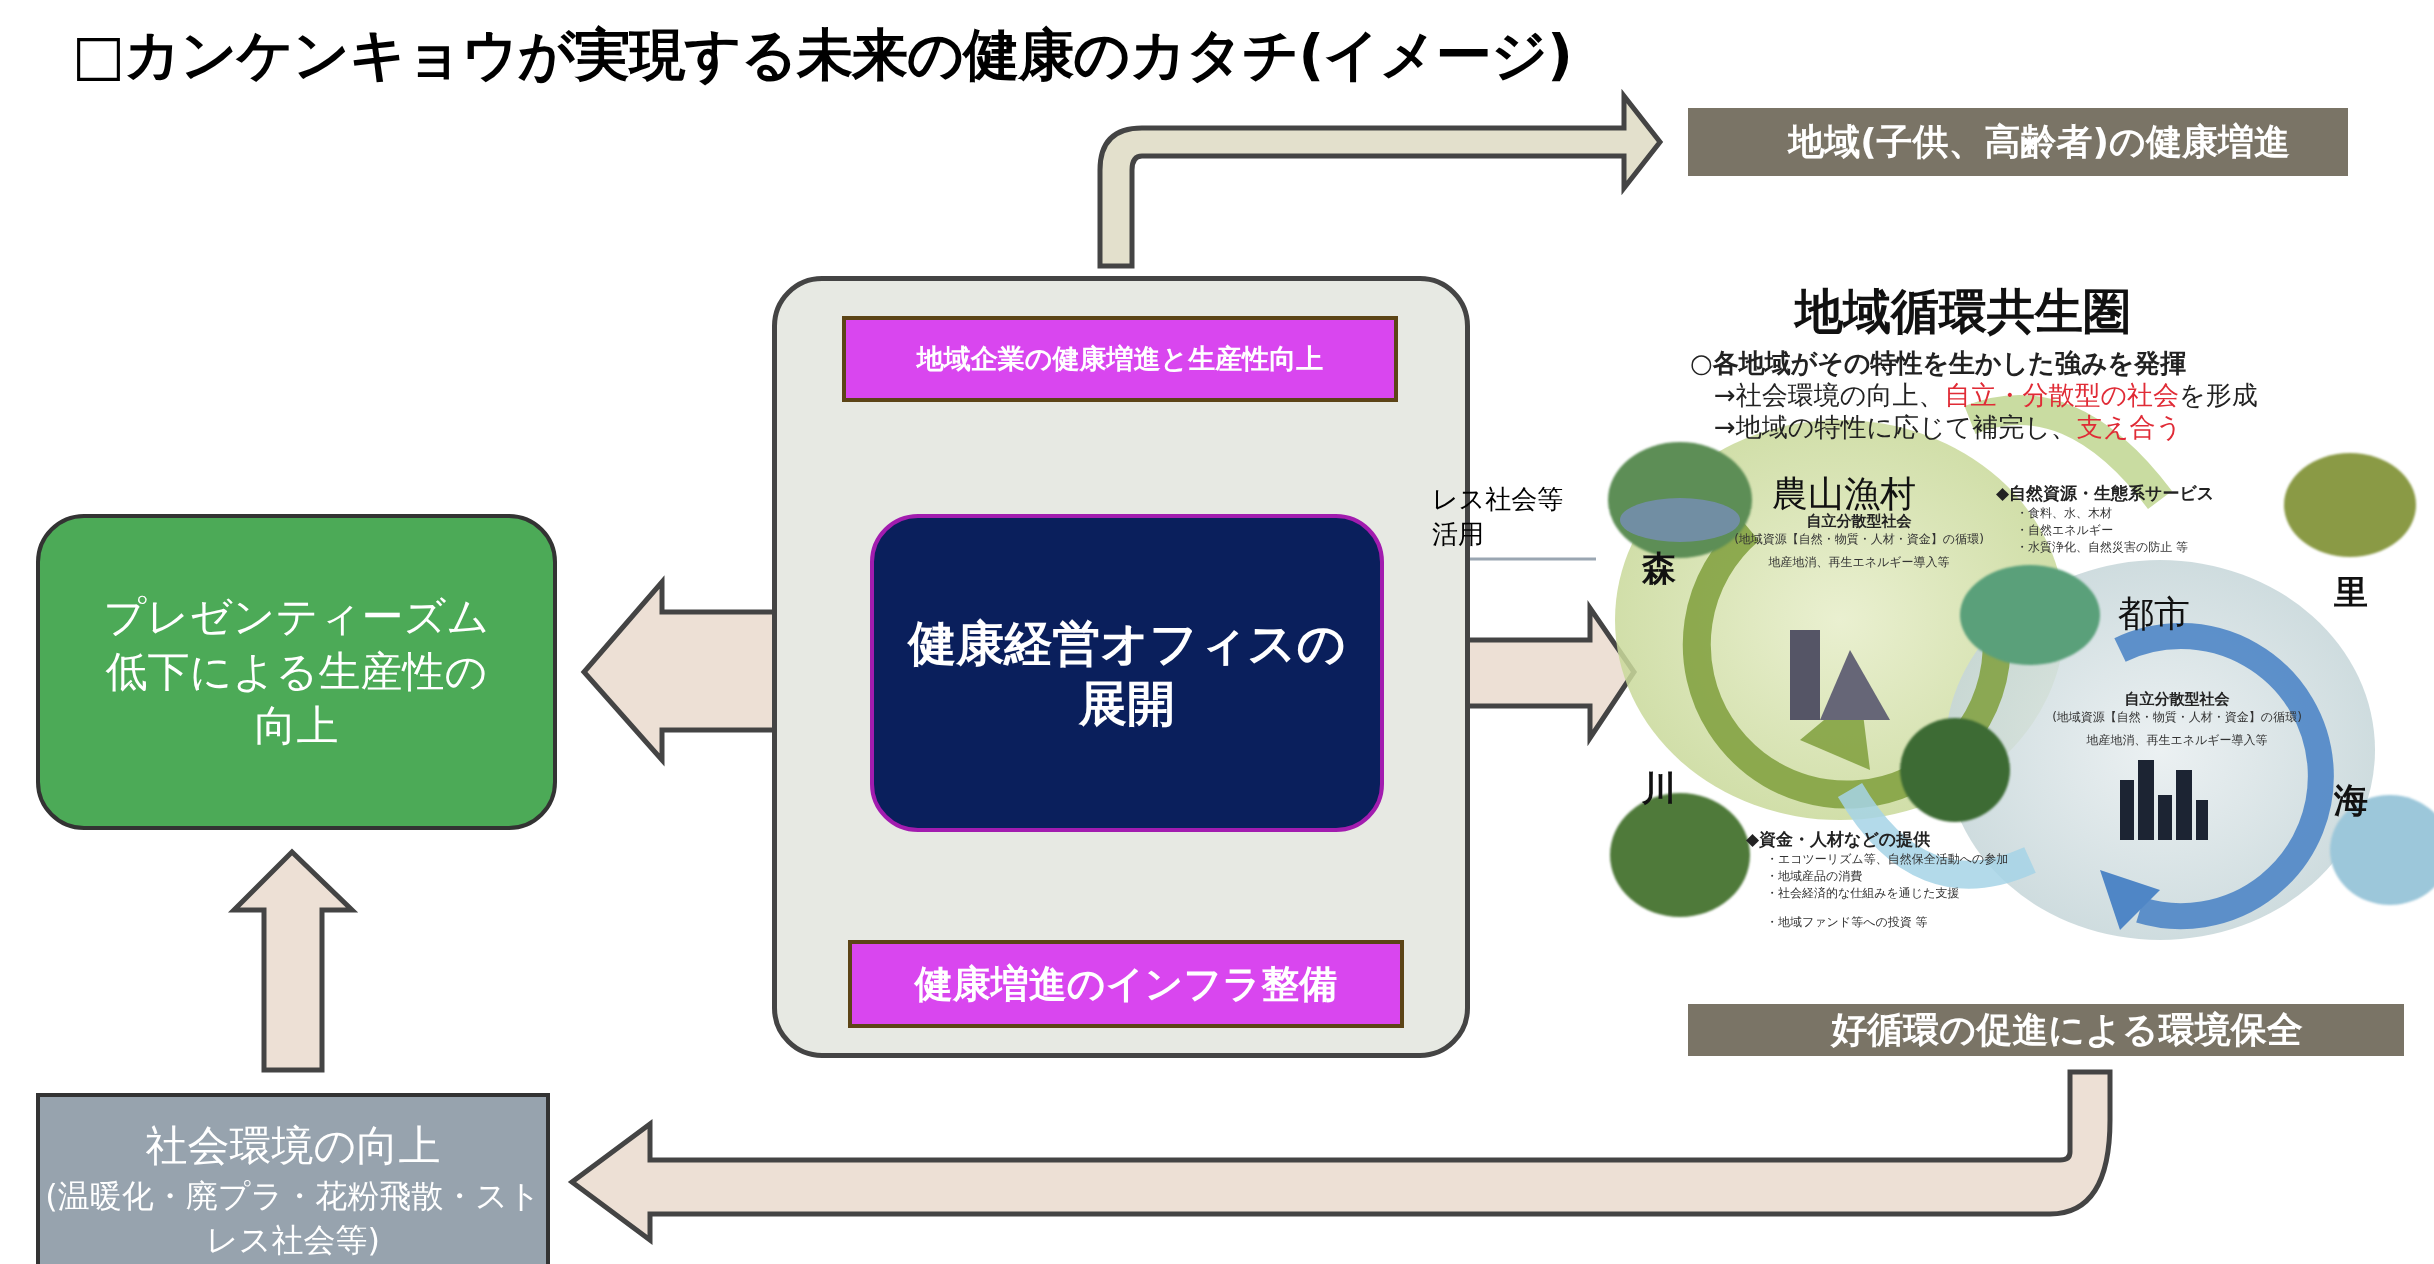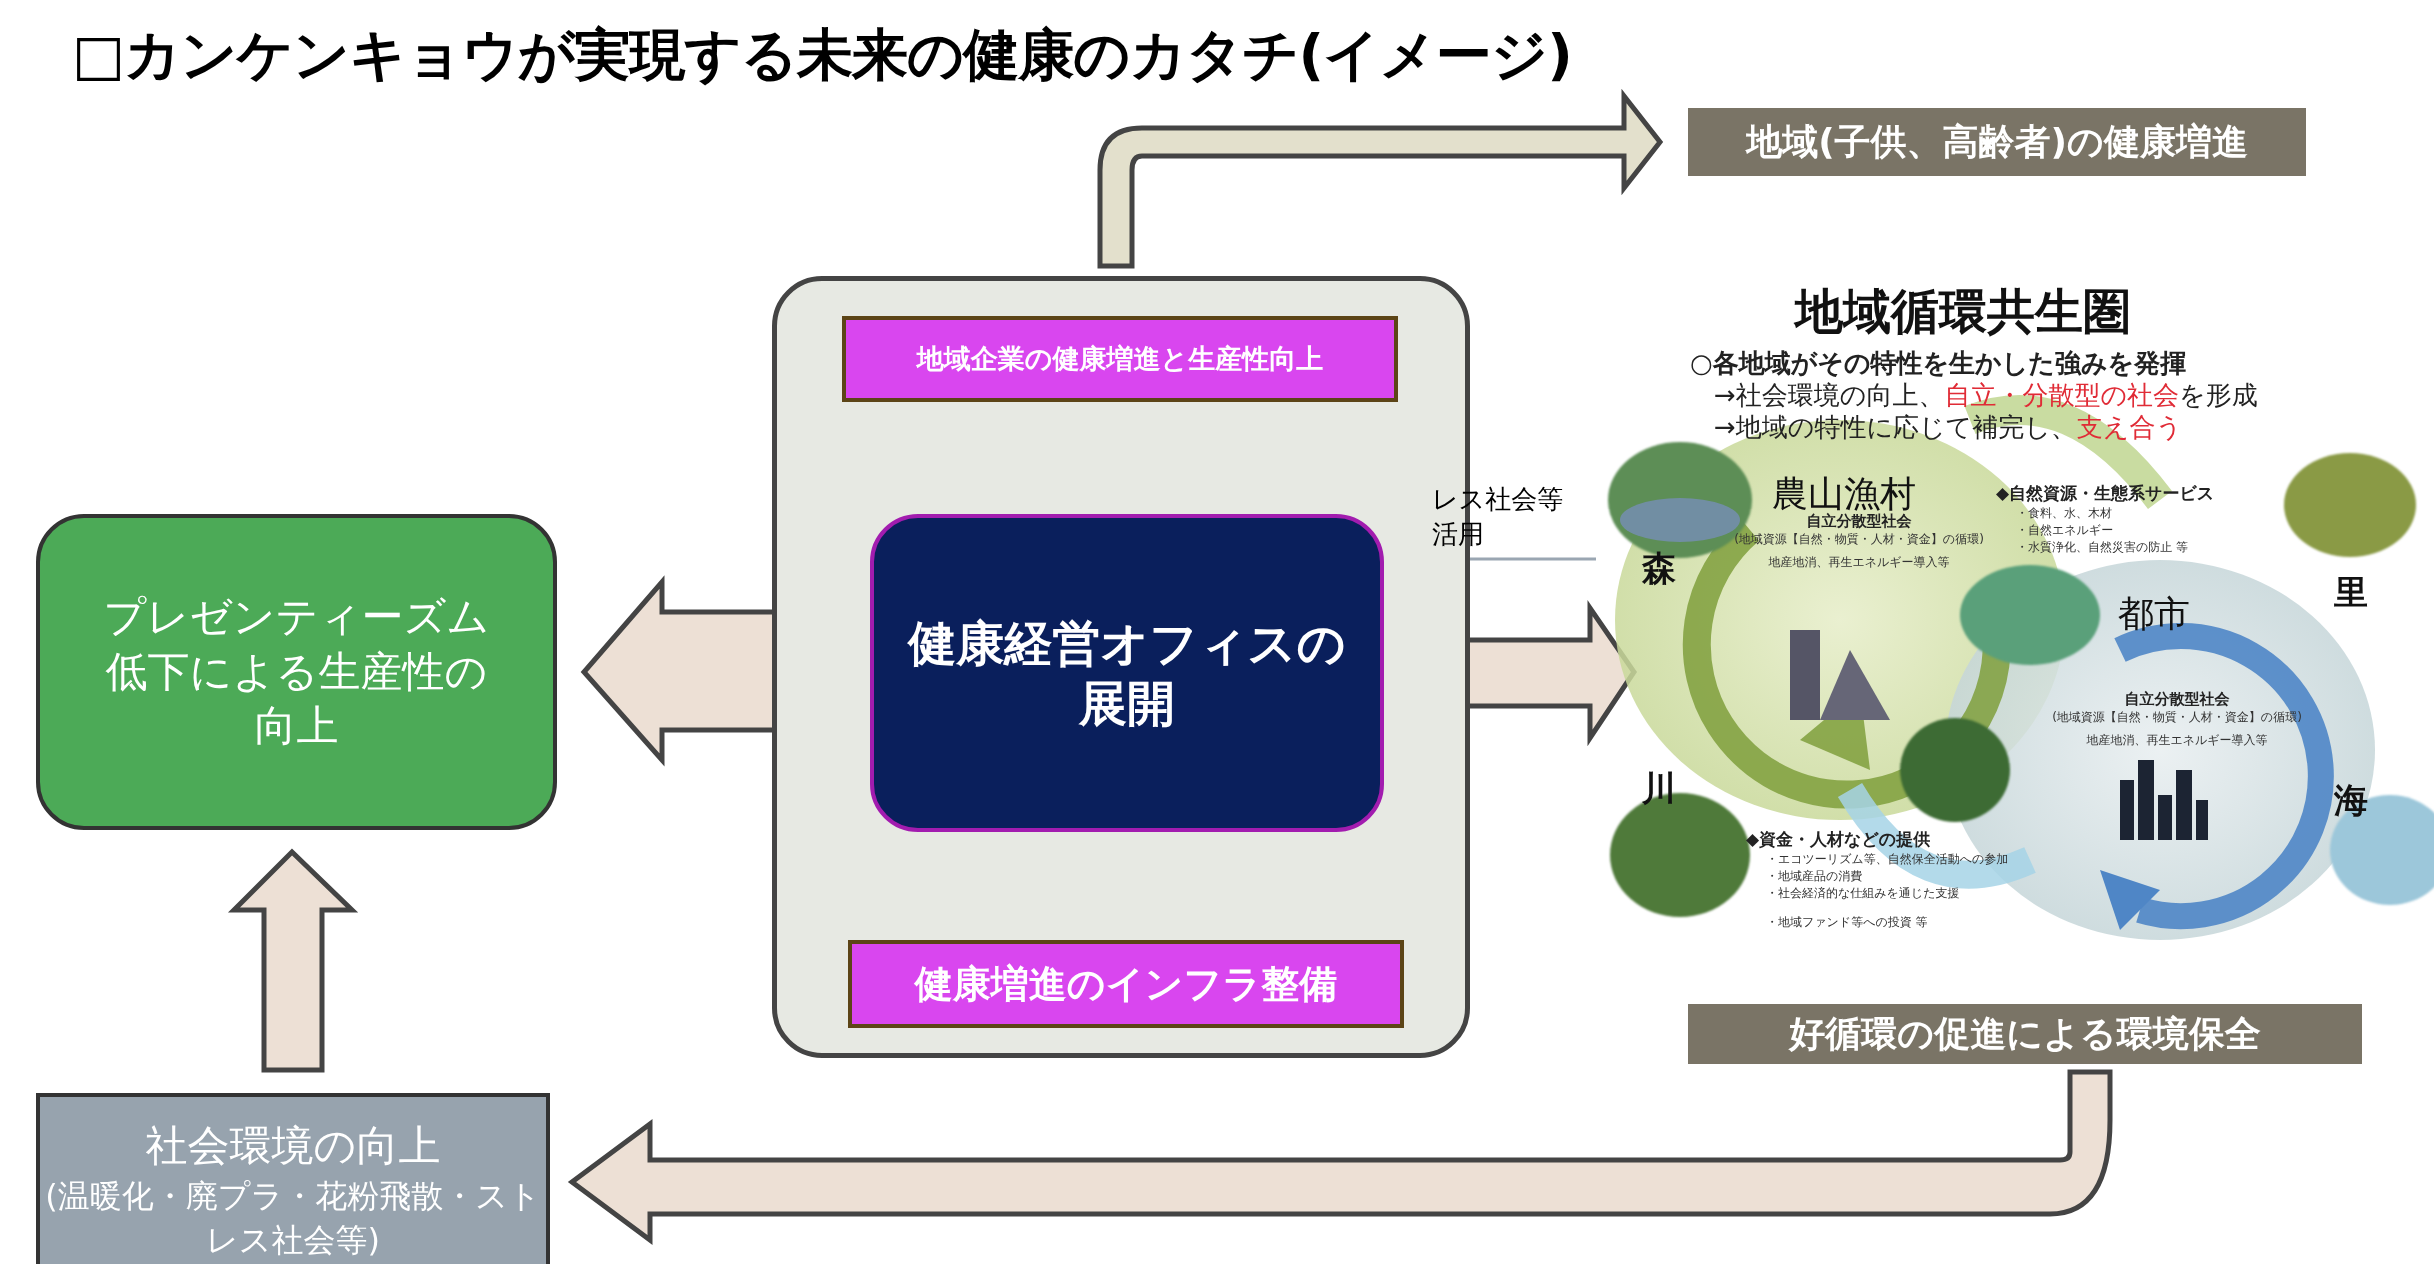--- a/index.html
+++ b/index.html
@@ -1,21 +1,21 @@
 <!DOCTYPE html>
 <html><head>
 <meta charset="utf-8">
 <style>
   html, body { margin:0; padding:0; background:#ffffff; }
   body { width:2434px; height:1264px; position:relative; overflow:hidden;
          font-family:"DejaVu Sans","Liberation Sans",sans-serif; }
   .abs { position:absolute; }
   svg.arrows { position:absolute; left:0; top:0; width:2434px; height:1264px; }
   .title { left:72px; top:18px; font-size:56px; font-weight:bold; color:#000; letter-spacing:-1px; white-space:nowrap; }
-  .label-box { background:#7a7466; color:#fff; font-weight:bold; display:flex; align-items:center; justify-content:center; white-space:nowrap; }
+  .label-box { background:#7a7466; color:#fff; font-weight:bold; display:flex; align-items:center; justify-content:center; white-space:nowrap;padding-left:42px; }
   .container { left:772px; top:276px; width:698px; height:782px; background:#e7e9e3; border:5px solid #444; border-radius:50px; box-sizing:border-box; }
   .gold { background:#d946ef; border:4px solid #5c4416; color:#fff; font-weight:bold; display:flex; align-items:center; justify-content:center; box-sizing:border-box; white-space:nowrap; }
   .navy { left:870px; top:514px; width:514px; height:318px; background:#0a1f5c; border:4px solid #a21caf; border-radius:48px; box-sizing:border-box; color:#fff; font-weight:bold; font-size:48px; display:flex; flex-direction:column; align-items:center; justify-content:center; text-align:center; line-height:1.25; }
   .green { left:36px; top:514px; width:521px; height:316px; background:#4caa57; border:4px solid #333; border-radius:48px; box-sizing:border-box; color:#fff; font-size:42px; display:flex; flex-direction:column; align-items:center; justify-content:center; text-align:center; line-height:1.3; }
   .gray { left:36px; top:1093px; width:514px; height:200px; background:#97a3ae; border:4px solid #333; box-sizing:border-box; color:#fff; text-align:center; padding-top:22px; }
   .gray .main { font-size:42px; line-height:1.3; }
   .gray .sub { font-size:32px; line-height:1.4; }
   .forest-note { left:1432px; top:482px; font-size:26px; color:#000; line-height:1.35; }
   .eco { left:1600px; top:270px; width:834px; height:680px; }
   .eco-title { left:1795px; top:280px; font-size:48px; font-weight:bold; color:#111; white-space:nowrap; }
@@ -46,21 +46,21 @@
   <path d="M264,1070 L264,910 L234,910 L292,852 L352,910 L322,910 L322,1070 Z" fill="#ede0d5" stroke="#444" stroke-width="5"></path>
 
   <path d="M2070,1072 L2070,1152 Q2070,1160 2060,1160 L650,1160 L650,1124 L572,1182 L650,1240 L650,1214 L2050,1214 Q2110,1214 2110,1120 L2110,1072 Z" fill="#ede0d5" stroke="#444" stroke-width="5"></path>
 
   <line x1="1596" y1="559" x2="1400" y2="559" stroke="#9aa6b2" stroke-width="3"></line>
   <polygon points="1388,559 1408,549 1408,569" fill="#9aa6b2"></polygon>
 </svg>
 
 <div class="abs label-box" style="left:1688px;top:108px;width:618px;height:68px;font-size:36px;">地域(子供、高齢者)の健康増進</div>
 
-<div class="abs label-box" style="left:1688px;top:1004px;width:674px;height:60px;font-size:36px;">好循環の促進による環境保全</div>
+<div class="abs label-box" style="left:1688px;top:1004px;width:674px;height:52px;font-size:36px;">好循環の促進による環境保全</div>
 
 <div class="abs container"></div>
 <div class="abs gold" style="left:842px;top:316px;width:556px;height:86px;font-size:27px;">地域企業の健康増進と生産性向上</div>
 <div class="abs navy">
   <div>健康経営オフィスの</div>
   <div>展開</div>
 </div>
 <div class="abs gold" style="left:848px;top:940px;width:556px;height:88px;font-size:38px;">健康増進のインフラ整備</div>
 
 <div class="abs forest-note">

